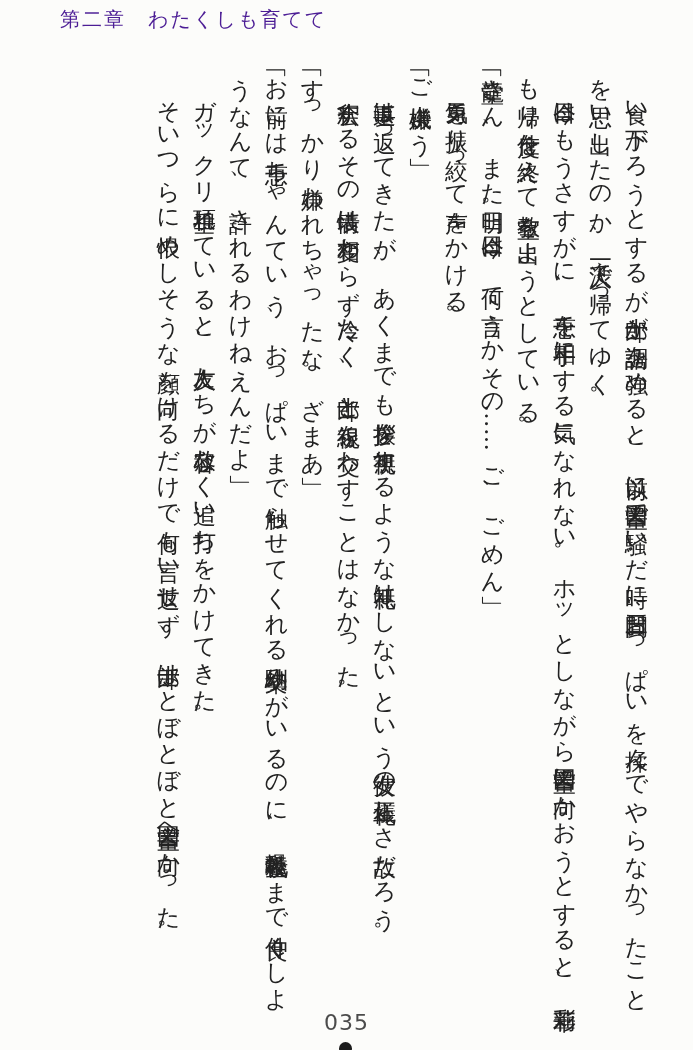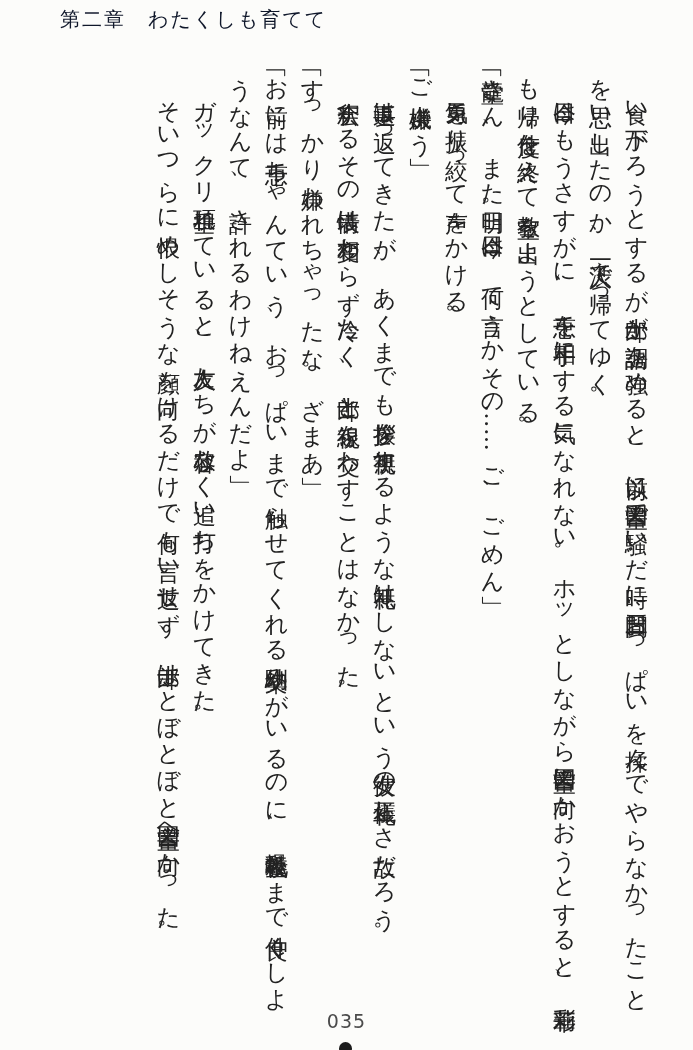--- a/index.html
+++ b/index.html
@@ -13,21 +13,21 @@
     font-family: "DejaVu Serif", "Liberation Serif", serif;
     color: #232323;
   }
 
   .running-header {
     position: absolute;
     top: 6px;
     left: 60px;
     font-size: 20px;
     letter-spacing: 2px;
-    color: #0f172a;
+    color: #4c1d95;
     white-space: nowrap;
   }
 
   .text-body {
     position: absolute;
     top: 62px;
     right: 38px;
     width: 580px;
     height: 941px;
     writing-mode: vertical-rl;
@@ -47,21 +47,21 @@
     text-indent: 1em;
   }
 
   .page-number {
     position: absolute;
     top: 1010px;
     left: 0;
     width: 100%;
     text-align: center;
     font-family: "DejaVu Sans", "Liberation Sans", sans-serif;
-    font-size: 19px;
+    font-size: 22px;
     letter-spacing: 1px;
     color: #4b4b4b;
   }
 
   .bottom-dot {
     position: absolute;
     top: 1042px;
     left: 339px;
     width: 13px;
     height: 13px;

